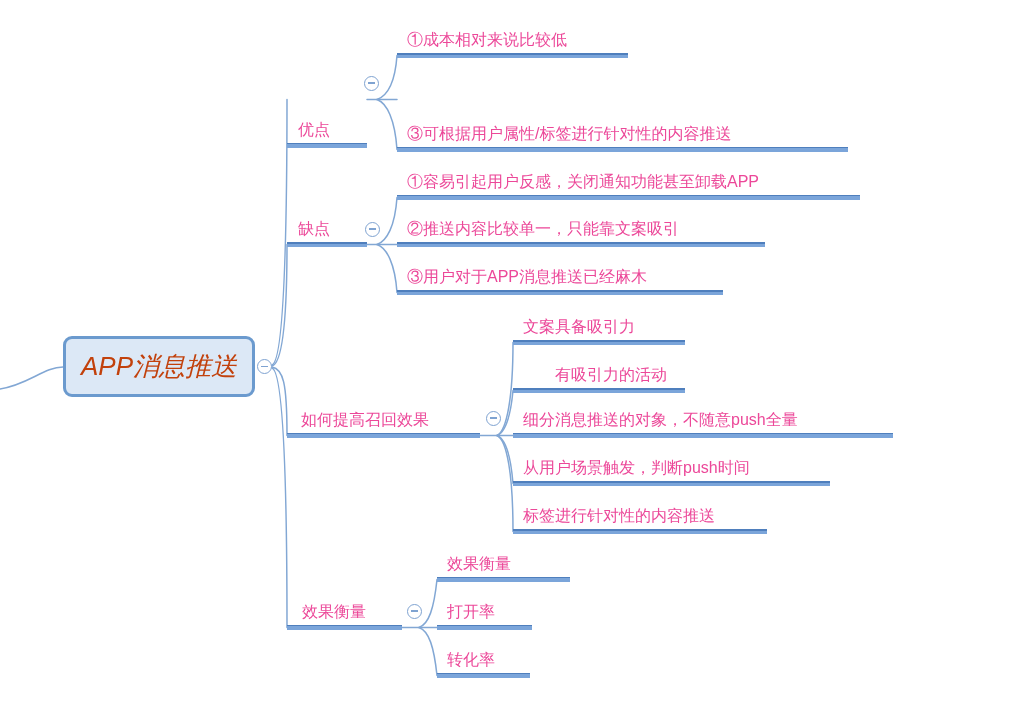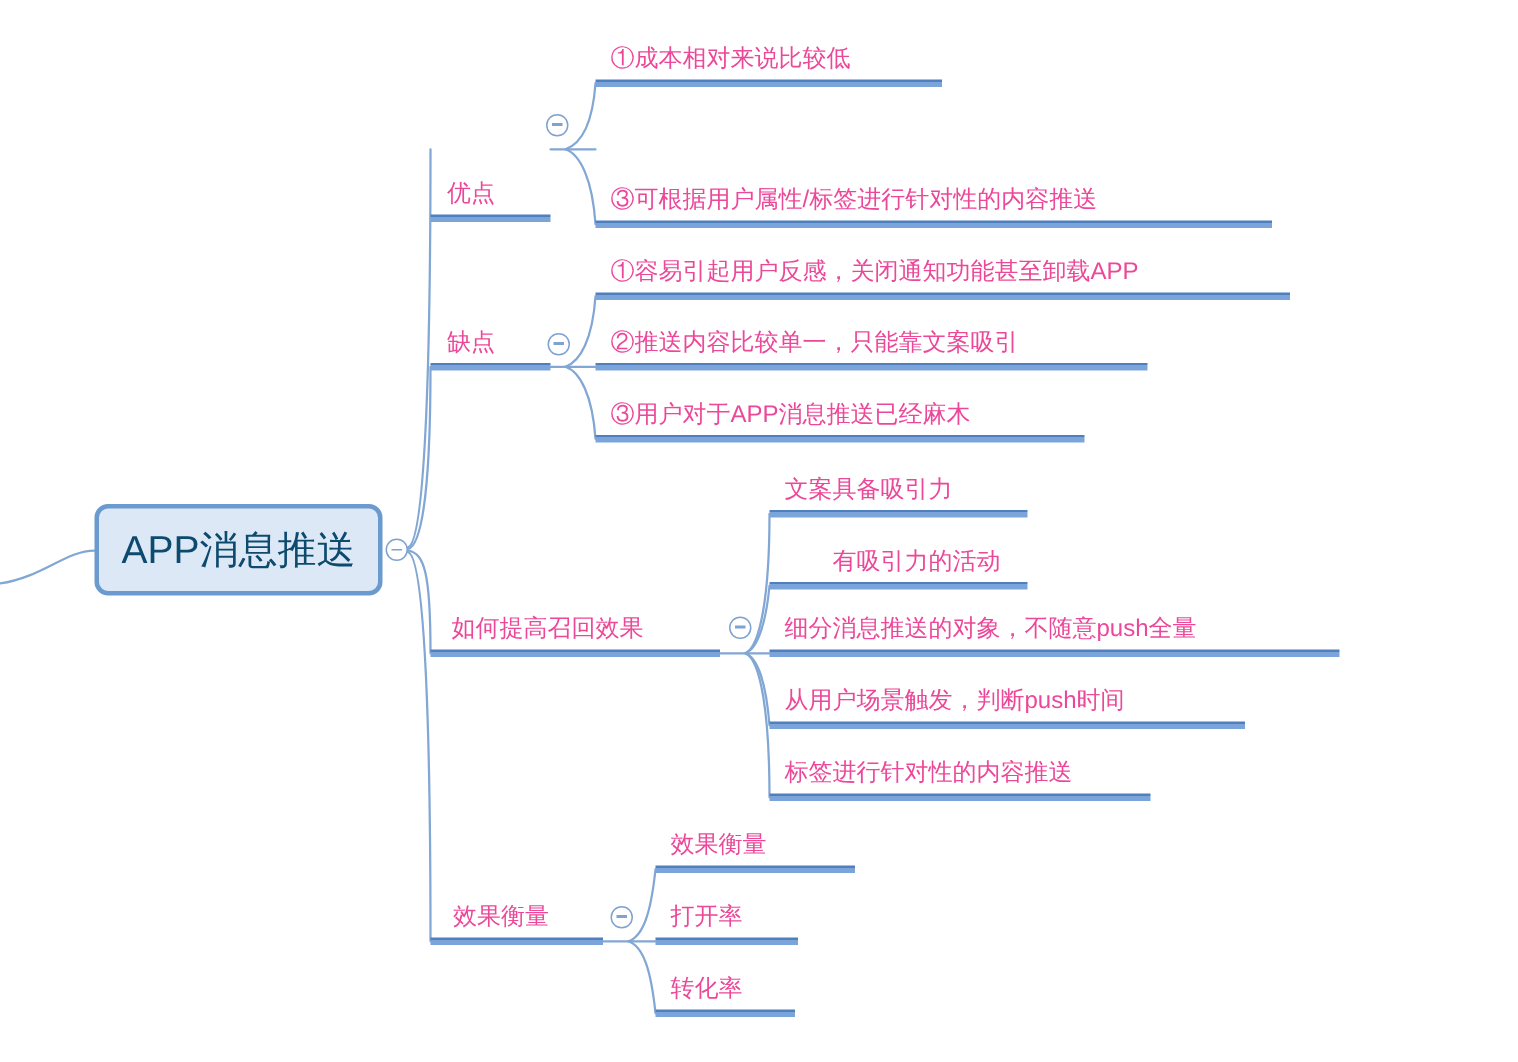--- a/index.html
+++ b/index.html
@@ -34,21 +34,22 @@
   .root{
     position:absolute;
     z-index:3;
     left:63px;top:336px;width:192px;height:61px;
     background:#dce8f6;
     border:3px solid #6b9ace;
     border-radius:9px;
     box-sizing:border-box;
     display:flex;align-items:center;justify-content:center;
     font-size:26px;
-    color:#0c4a6e;
+    color:#c2410c;
+    font-style:italic;
   }
   
   .collapse{
     position:absolute;
     z-index:4;
     width:15px;height:15px;
     background:#fff;
     border:1.5px solid #7fa3d1;
     border-radius:50%;
     box-sizing:border-box;

